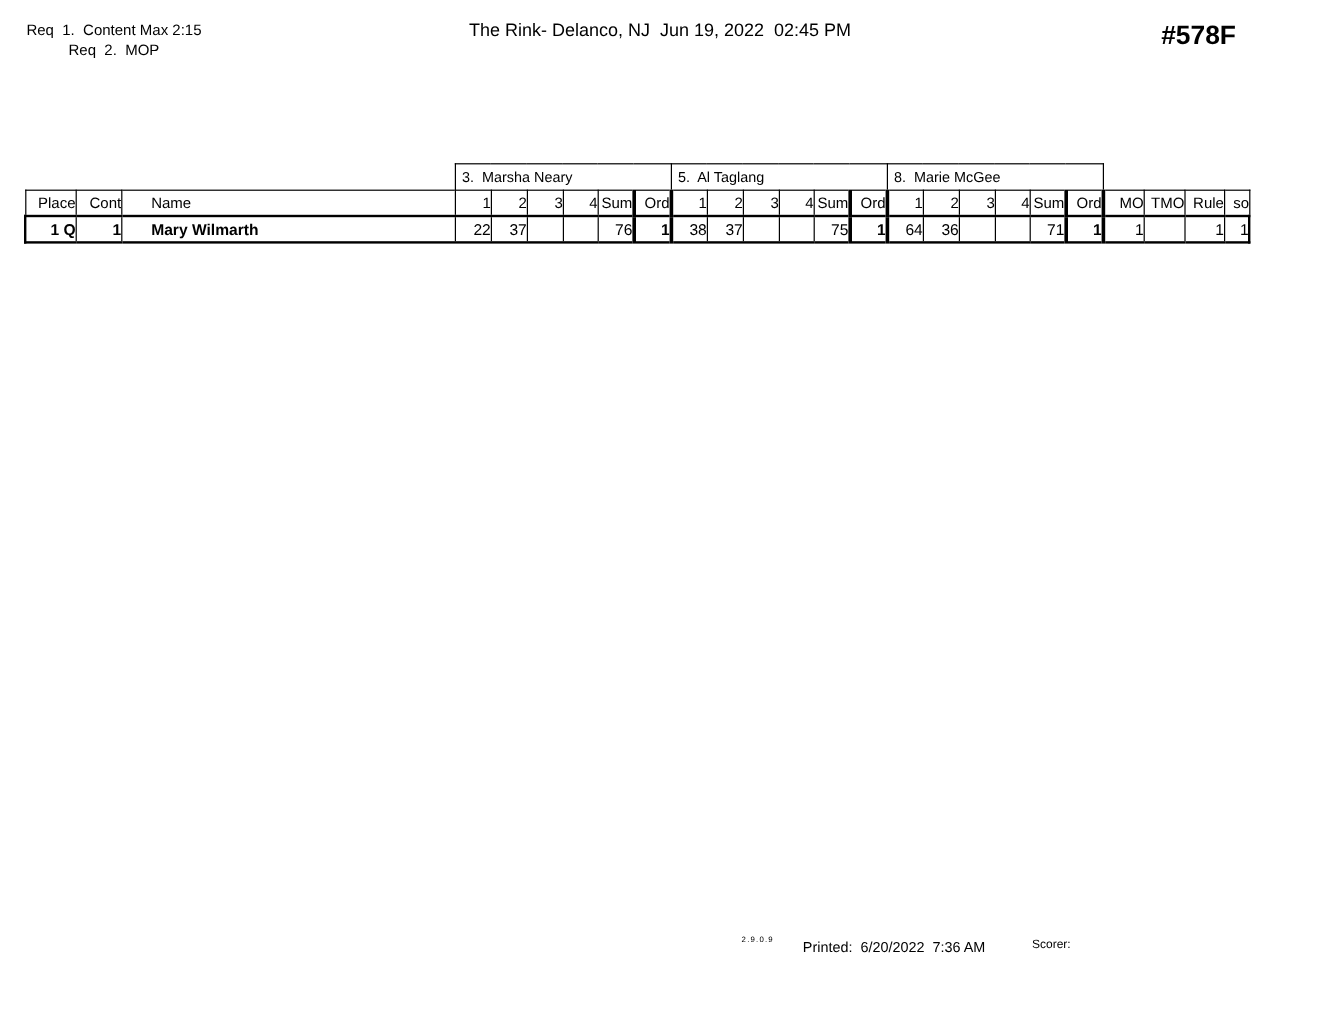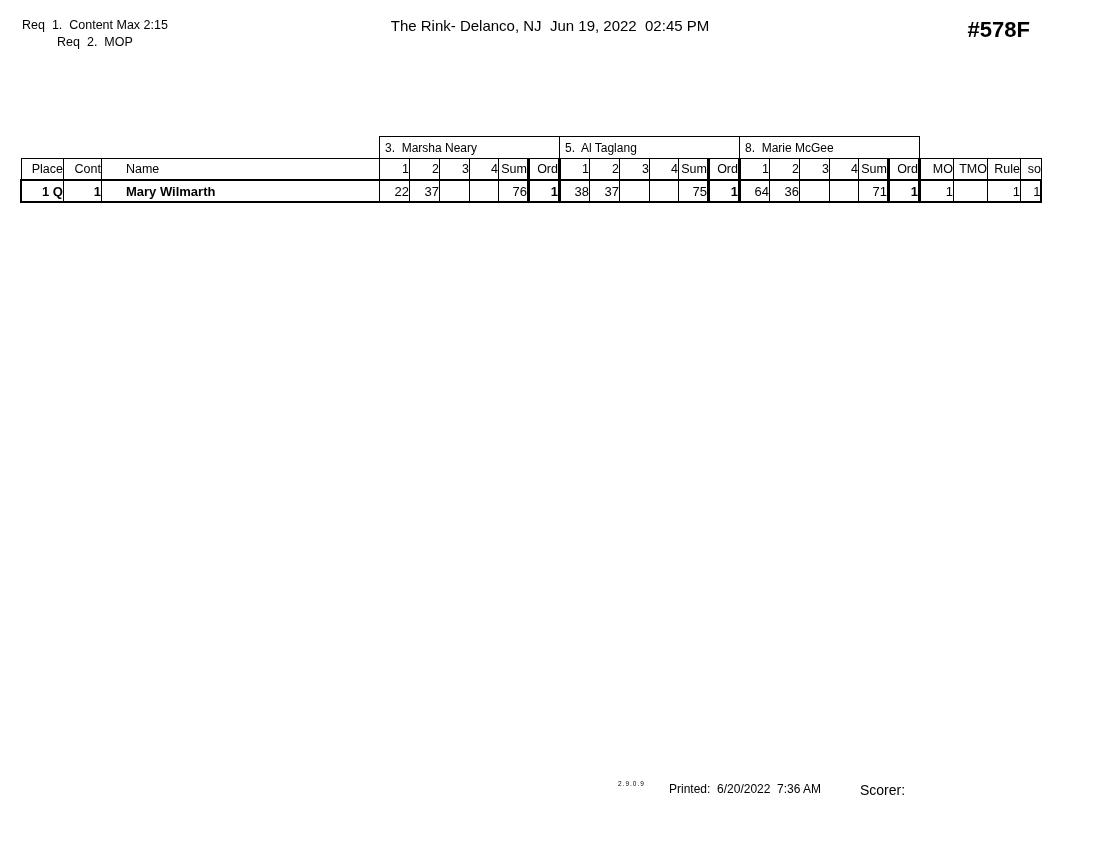--- a/index.html
+++ b/index.html
@@ -37,21 +37,21 @@
   td.name-col { text-align: left; padding-left: 24px; }
   tr.data-row td { border-top: 2px solid #000; border-bottom: 2px solid #000; }
   tr.data-row td.edge-l { border-left: 2px solid #000; padding-left: 20px; }
   tr.data-row td.edge-r { border-right: 2px solid #000; }
   td.ord { border-left: 3px solid #000 !important; border-right: 3px solid #000 !important; margin-left: 24px; }
   tr.data-row td.bold, td.bold { font-weight: 700; }
 
   
   .footer-version { position: absolute; left: 618px; top: 780px; font-size: 6.5px; letter-spacing: 1px; }
   .footer-printed { position: absolute; left: 645px; top: 782px; font-size: 12px; white-space: pre; margin-left: 24px; }
-  .footer-scorer  { position: absolute; left: 860px; top: 782px; font-size: 14px; text-align: center; }
+  .footer-scorer  { position: absolute; left: 860px; top: 782px; font-size: 10px; text-align: center; }
 </style>
 </head>
 <body>
 
 <div class="page">
 
   <div class="req-block">
     <div class="req-line">Req  1.  Content Max 2:15</div>
     <div class="req-line">Req  2.  MOP</div>
   </div>

